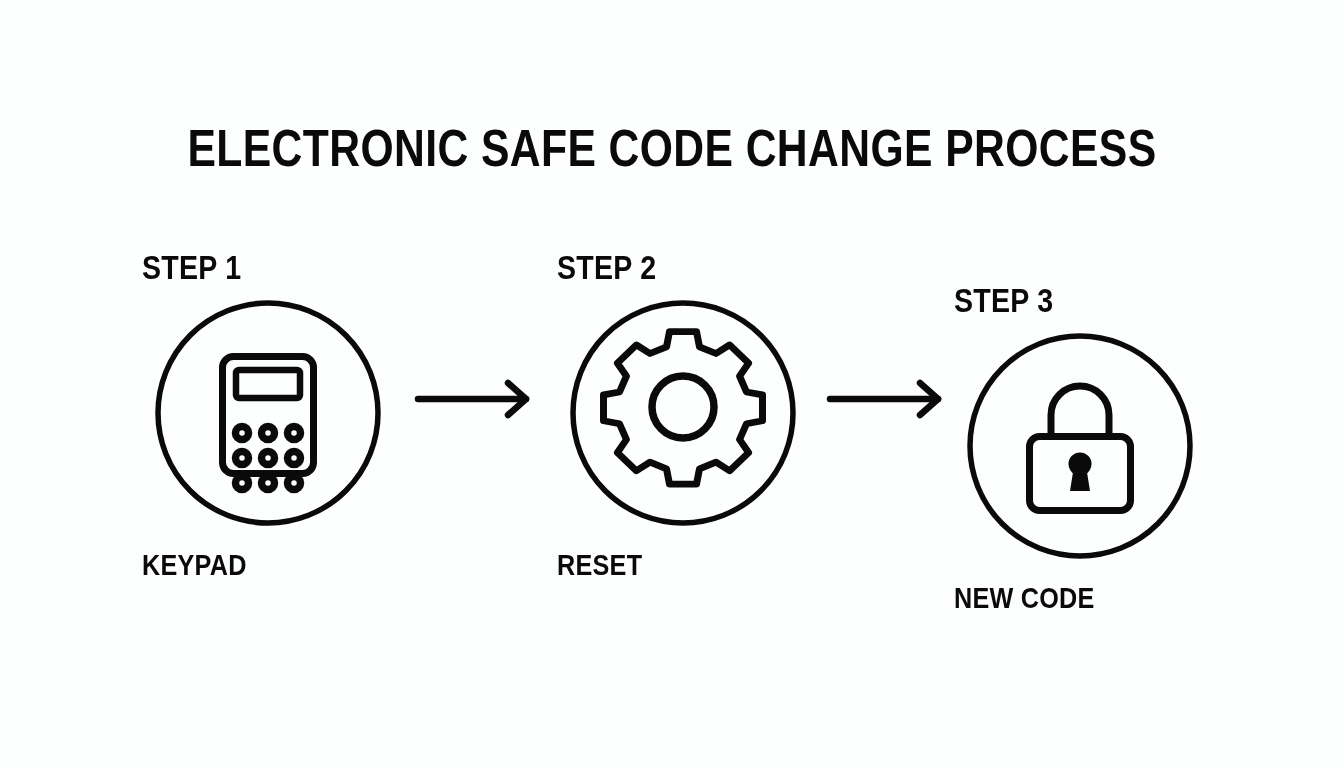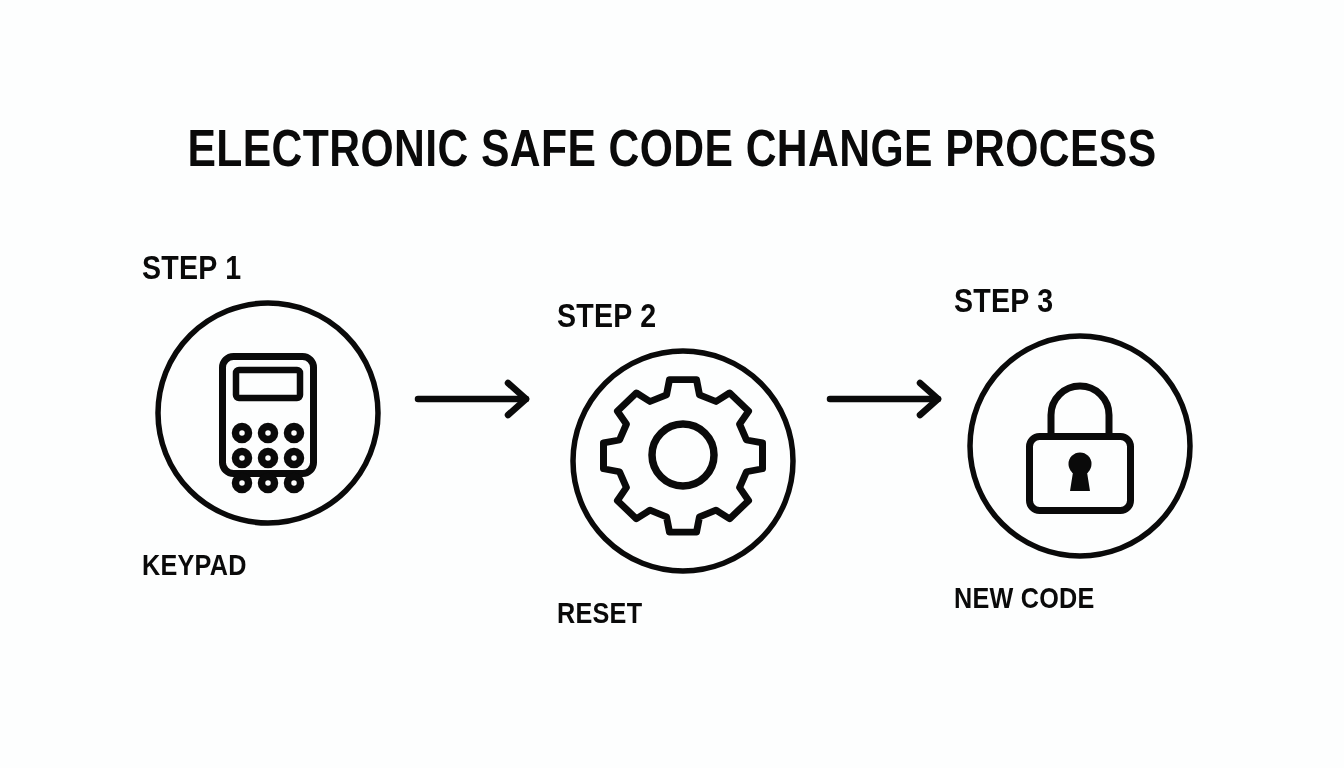--- a/index.html
+++ b/index.html
@@ -41,21 +41,21 @@
   }
 
   
   .step {
     position: absolute;
     top: 248px;
     width: 300px;
     text-align: left;
   }
   .step-1 { left: 118px; }
-  .step-2 { left: 533px; margin-top: 48px; }
+  .step-2 { left: 533px; }
   .step-3 { left: 930px; margin-top: 33px; }
 
   .step-label {
     font-family: "Liberation Sans Narrow", "Liberation Sans", sans-serif;
     font-weight: 700;
     font-size: 34px;
     line-height: 38px;
     letter-spacing: 0.3px;
     transform: scaleX(0.84);
     transform-origin: center top;

